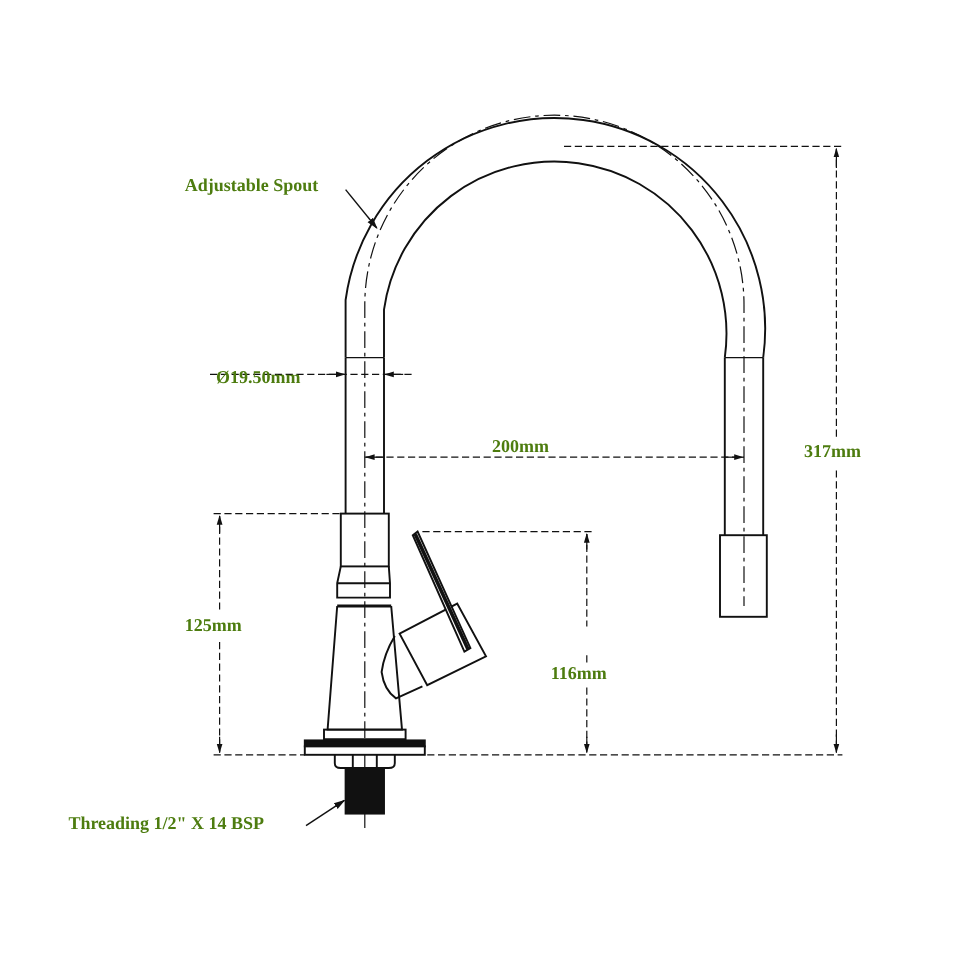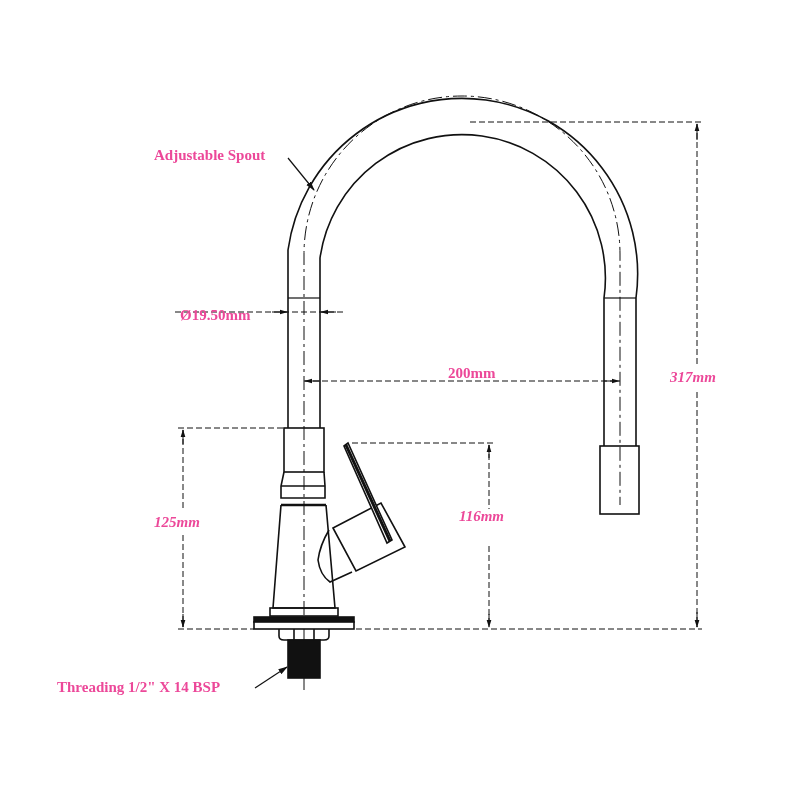--- a/index.html
+++ b/index.html
@@ -3,26 +3,26 @@
   <meta charset="utf-8">
   <style>
     html, body { margin: 0; padding: 0; background: #ffffff; }
     body { width: 800px; height: 800px; position: relative; overflow: hidden; }
     #drawing { position: absolute; left: 0; top: 0; width: 800px; height: 800px; }
     .lbl {
       position: absolute;
       font-family: "Liberation Serif", "DejaVu Serif", serif;
       font-weight: bold;
       font-size: 15px;
-      color: #ec4899;
+      color: #4d7c0f;
       white-space: nowrap;
       line-height: 1;
       background: transparent;
     }
-    .lbl.bg { background: #ffffff; padding: 0 2px; font-style: italic; }
+    .lbl.bg { background: #ffffff; padding: 0 2px; }
   </style>
 </head>
 <body>
 
 <svg id="drawing" viewBox="0 0 800 800" xmlns="http://www.w3.org/2000/svg">
   <defs>
     <marker id="arr" viewBox="0 0 10 10" refX="9" refY="5" markerWidth="8" markerHeight="8" orient="auto-start-reverse">
       <path d="M0,2 L10,5 L0,8 z" fill="#111"></path>
     </marker>
   </defs>
@@ -108,17 +108,17 @@
     <line x1="604" y1="381" x2="619" y2="381" marker-end="url(#arr)"></line>
 
     <line x1="288" y1="158" x2="314" y2="190" marker-end="url(#arr)" stroke-width="1.2"></line>
 
     <line x1="255" y1="688" x2="287" y2="667" marker-end="url(#arr)" stroke-width="1.2"></line>
   </g>
 </svg>
 
 <div class="lbl" style="left:154px; top:148px;">Adjustable Spout</div>
 <div class="lbl" style="left:180px; top:308px;">Ø19.50mm</div>
-<div class="lbl" style="left:448px; top:366px;">200mm</div>
+<div class="lbl" style="left:410px; top:366px;">200mm</div>
 <div class="lbl bg" style="left:668px; top:370px;">317mm</div>
 <div class="lbl bg" style="left:152px; top:515px;text-align:center;">125mm</div>
-<div class="lbl bg" style="left:457px; top:509px;text-align:right;">116mm</div>
+<div class="lbl bg" style="left:457px; top:555px;text-align:right;">116mm</div>
 <div class="lbl" style="left:57px; top:680px;">Threading 1/2" X 14 BSP</div>
 
 </body></html>

